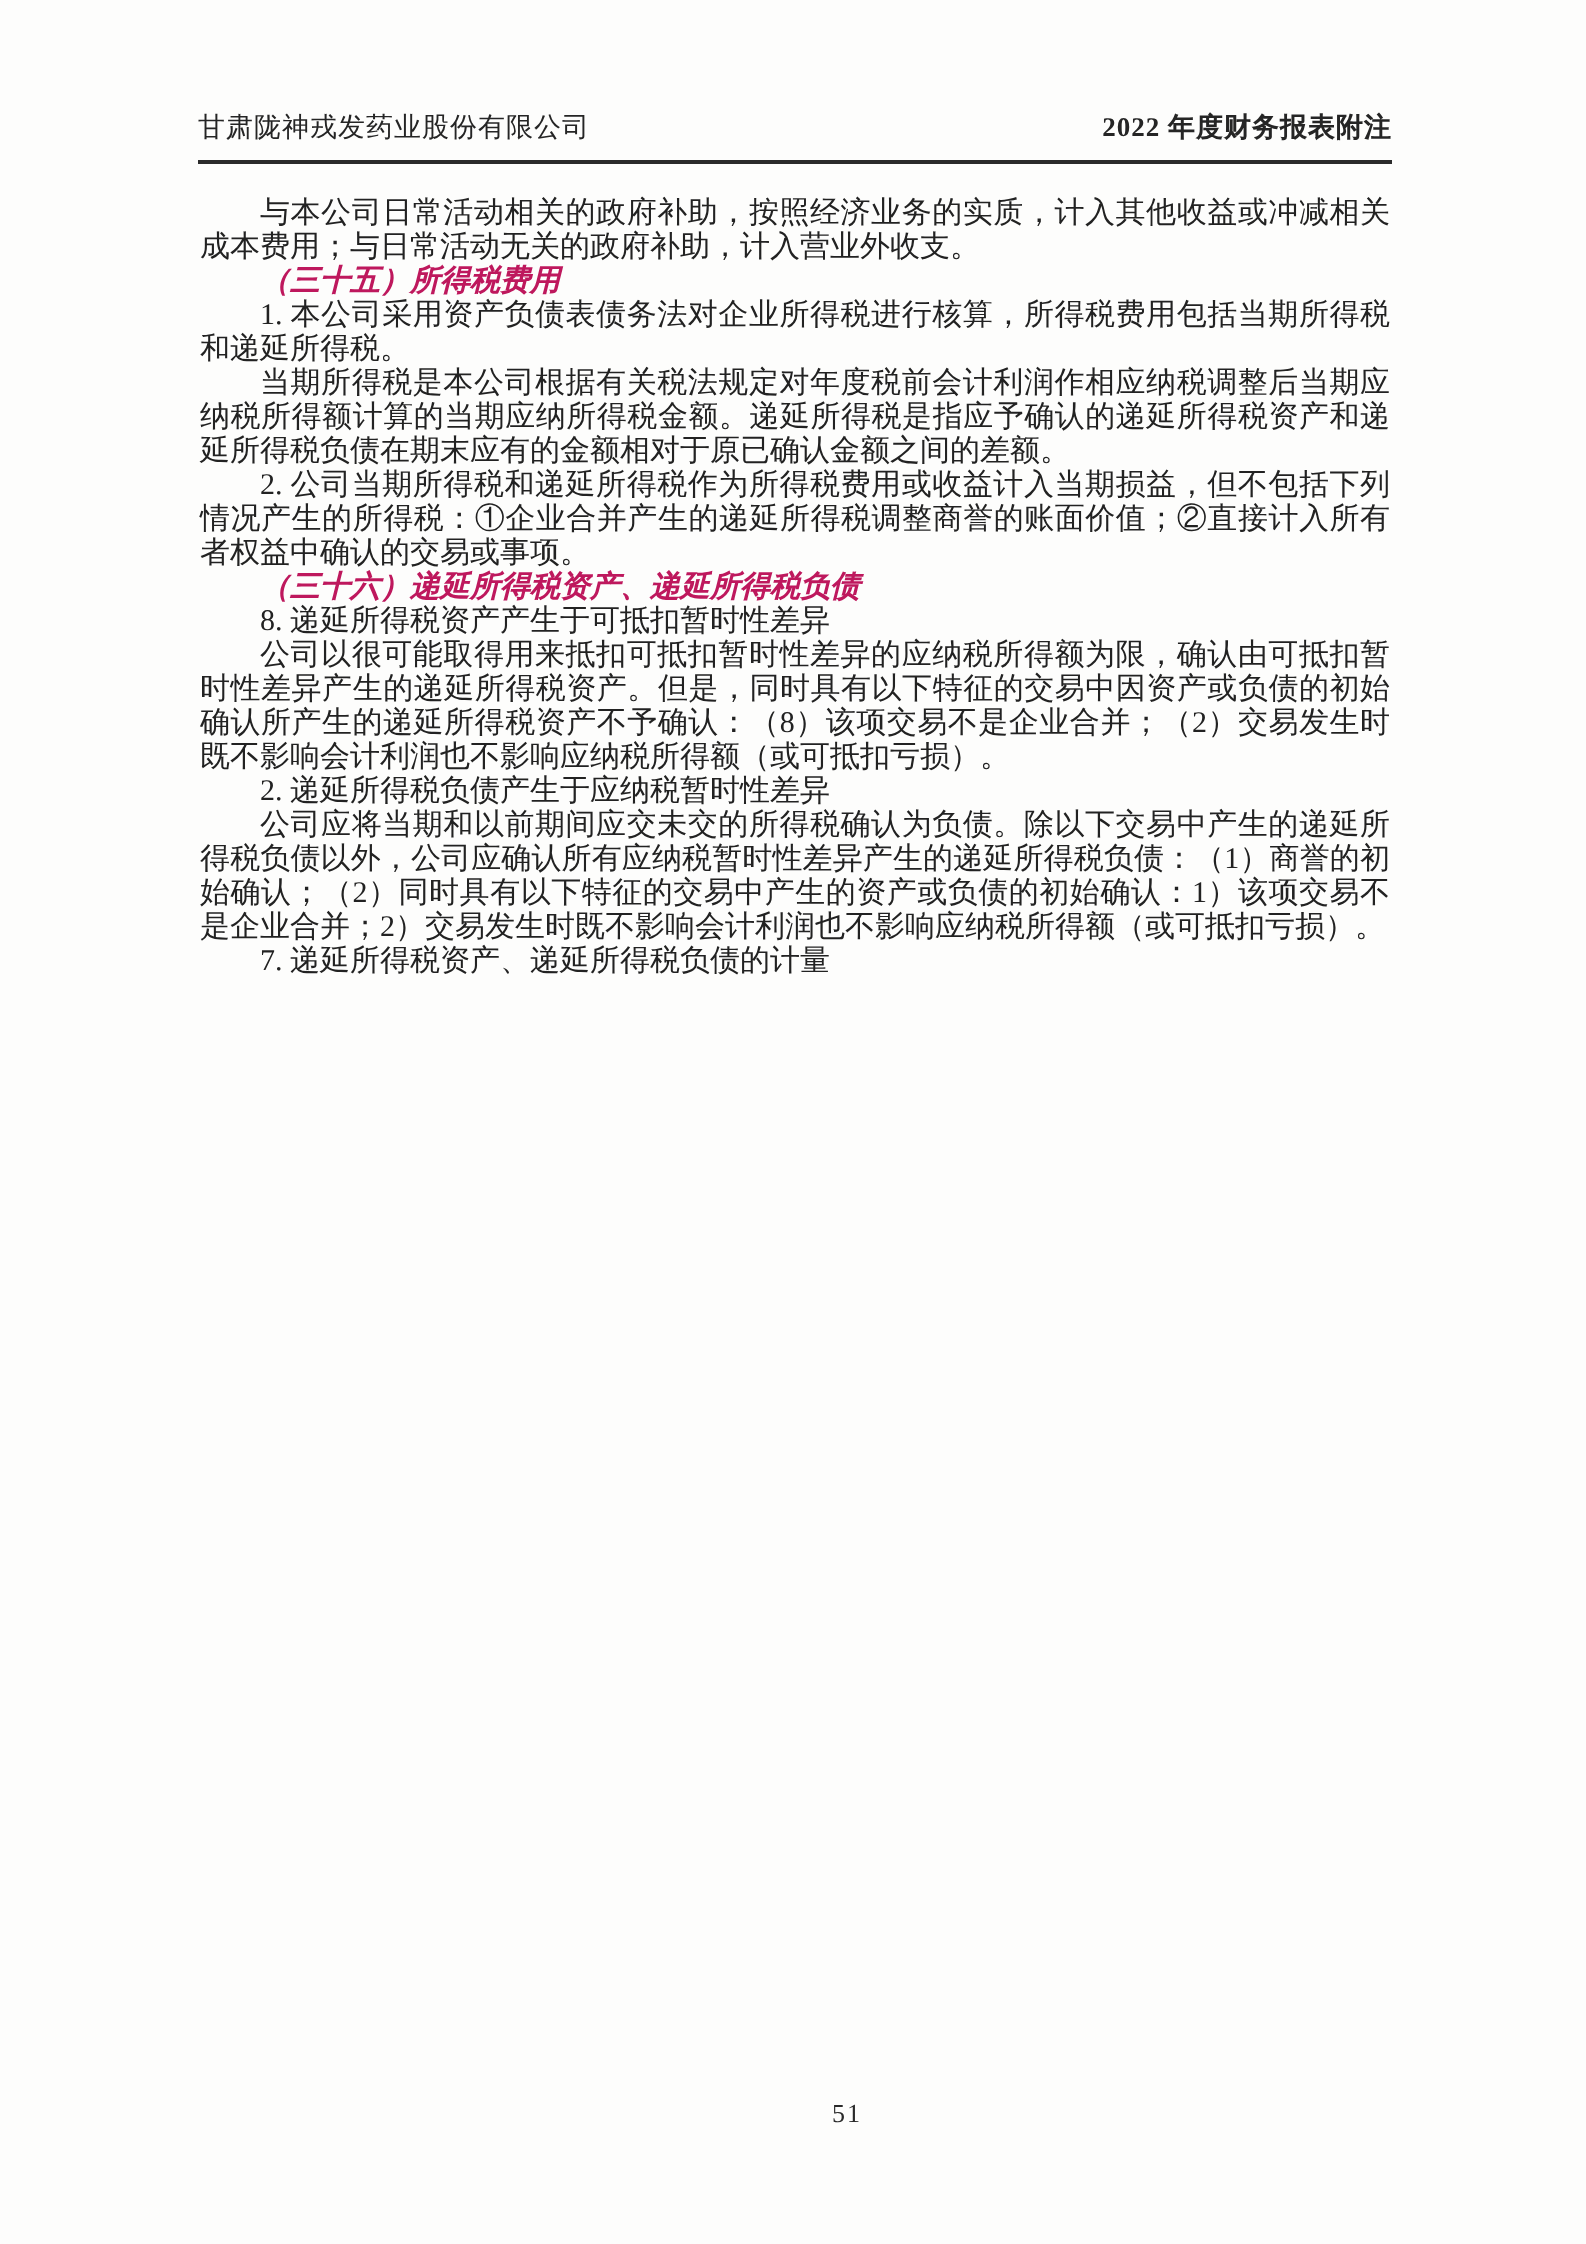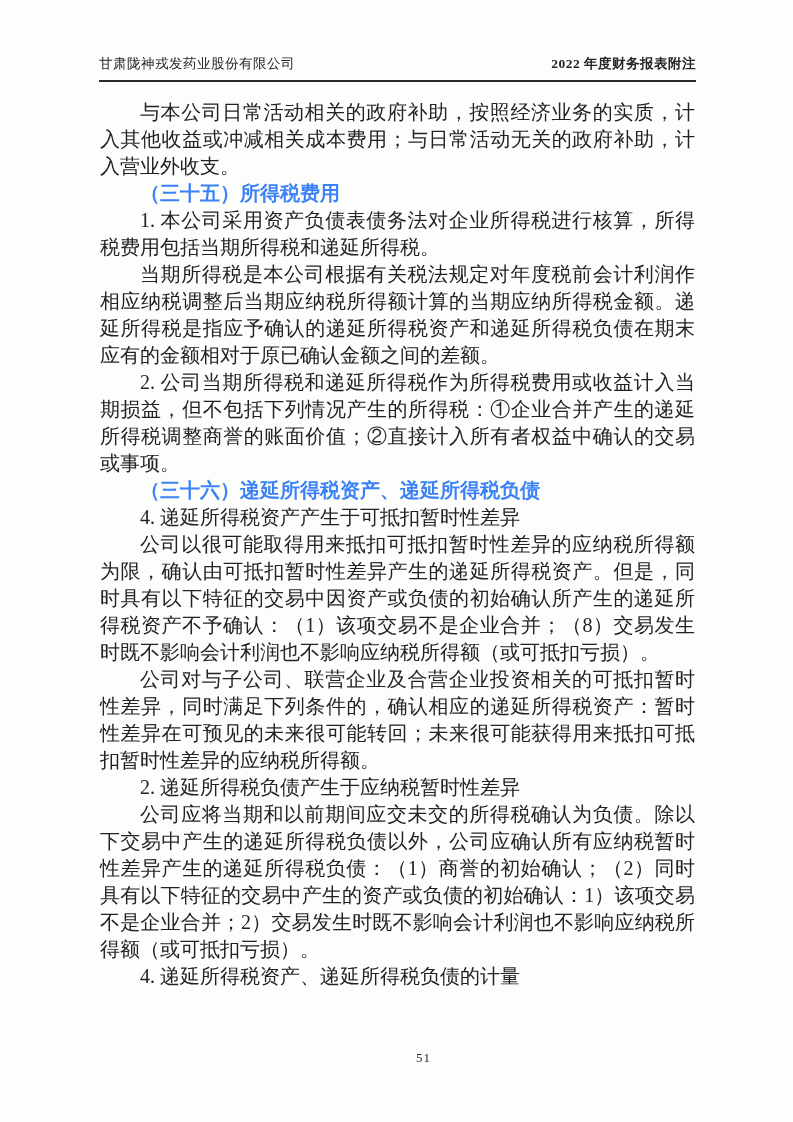--- a/index.html
+++ b/index.html
@@ -44,33 +44,34 @@
     font-size: 13.5px;
     letter-spacing: 0.5px;
     color: #252525;
     font-weight: bold;
   }
   .doc-body {
     position: absolute;
     top: 99px;
     left: 100px;
     width: 595px;
-    font-size: 20px;
-    line-height: 27px;
+    font-size: 15px;
+    line-height: 17px;
     text-align: justify;
     text-justify: inter-ideograph;
   }
   .doc-body p {
     margin: 0;
     text-indent: 2em;
     color: #222;
   }
   .doc-body p.heading {
     font-weight: bold;
-    color: #3b82f6;
+    color: #be185d;
+    font-style: italic;
   }
   .footer {
     position: absolute;
     top: 1048px;
     left: 100px;
     width: 595px;
     text-align: center;
   }
   .page-number {
     display: inline-block;
@@ -90,25 +91,24 @@
     <span class="report-title">2022 年度财务报表附注</span>
   </div>
 
   <div class="doc-body">
     <p>与本公司日常活动相关的政府补助，按照经济业务的实质，计入其他收益或冲减相关成本费用；与日常活动无关的政府补助，计入营业外收支。</p>
     <p class="heading">（三十五）所得税费用</p>
     <p>1. 本公司采用资产负债表债务法对企业所得税进行核算，所得税费用包括当期所得税和递延所得税。</p>
     <p>当期所得税是本公司根据有关税法规定对年度税前会计利润作相应纳税调整后当期应纳税所得额计算的当期应纳所得税金额。递延所得税是指应予确认的递延所得税资产和递延所得税负债在期末应有的金额相对于原已确认金额之间的差额。</p>
     <p>2. 公司当期所得税和递延所得税作为所得税费用或收益计入当期损益，但不包括下列情况产生的所得税：①企业合并产生的递延所得税调整商誉的账面价值；②直接计入所有者权益中确认的交易或事项。</p>
     <p class="heading">（三十六）递延所得税资产、递延所得税负债</p>
-    <p>4. 递延所得税资产产生于可抵扣暂时性差异</p>
-    <p>公司以很可能取得用来抵扣可抵扣暂时性差异的应纳税所得额为限，确认由可抵扣暂时性差异产生的递延所得税资产。但是，同时具有以下特征的交易中因资产或负债的初始确认所产生的递延所得税资产不予确认：（1）该项交易不是企业合并；（8）交易发生时既不影响会计利润也不影响应纳税所得额（或可抵扣亏损）。</p>
-    <p>公司对与子公司、联营企业及合营企业投资相关的可抵扣暂时性差异，同时满足下列条件的，确认相应的递延所得税资产：暂时性差异在可预见的未来很可能转回；未来很可能获得用来抵扣可抵扣暂时性差异的应纳税所得额。</p>
+    <p>8. 递延所得税资产产生于可抵扣暂时性差异</p>
+    <p>公司以很可能取得用来抵扣可抵扣暂时性差异的应纳税所得额为限，确认由可抵扣暂时性差异产生的递延所得税资产。但是，同时具有以下特征的交易中因资产或负债的初始确认所产生的递延所得税资产不予确认：（8）该项交易不是企业合并；（2）交易发生时既不影响会计利润也不影响应纳税所得额（或可抵扣亏损）。</p>
     <p>2. 递延所得税负债产生于应纳税暂时性差异</p>
     <p>公司应将当期和以前期间应交未交的所得税确认为负债。除以下交易中产生的递延所得税负债以外，公司应确认所有应纳税暂时性差异产生的递延所得税负债：（1）商誉的初始确认；（2）同时具有以下特征的交易中产生的资产或负债的初始确认：1）该项交易不是企业合并；2）交易发生时既不影响会计利润也不影响应纳税所得额（或可抵扣亏损）。</p>
-    <p>4. 递延所得税资产、递延所得税负债的计量</p>
+    <p>7. 递延所得税资产、递延所得税负债的计量</p>
   </div>
 
   <div class="footer">
     <span class="page-number">51</span>
   </div>
 
 </div>
 
 </body></html>

